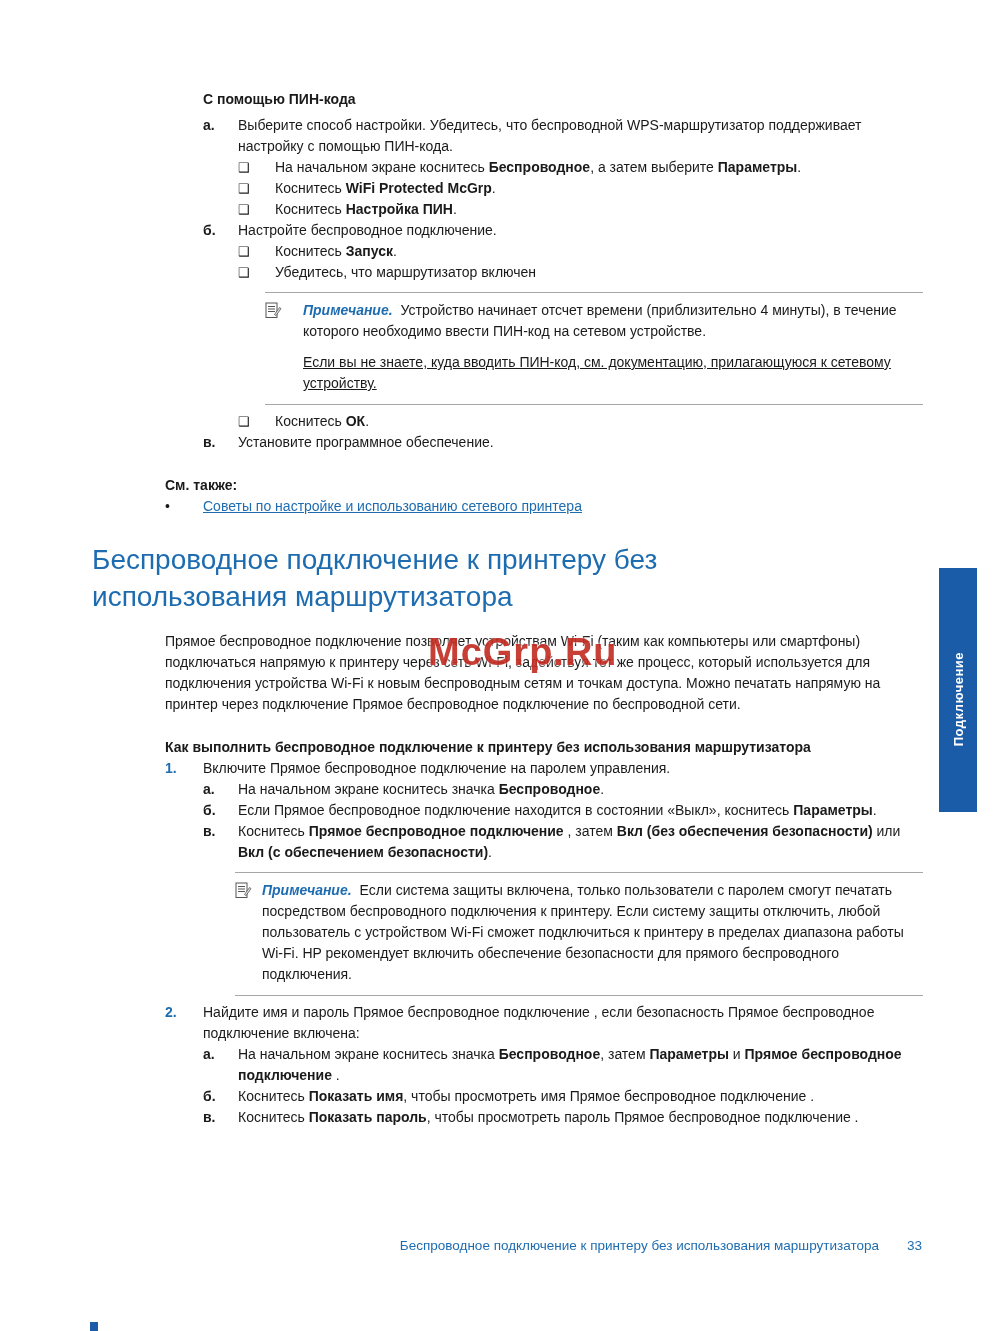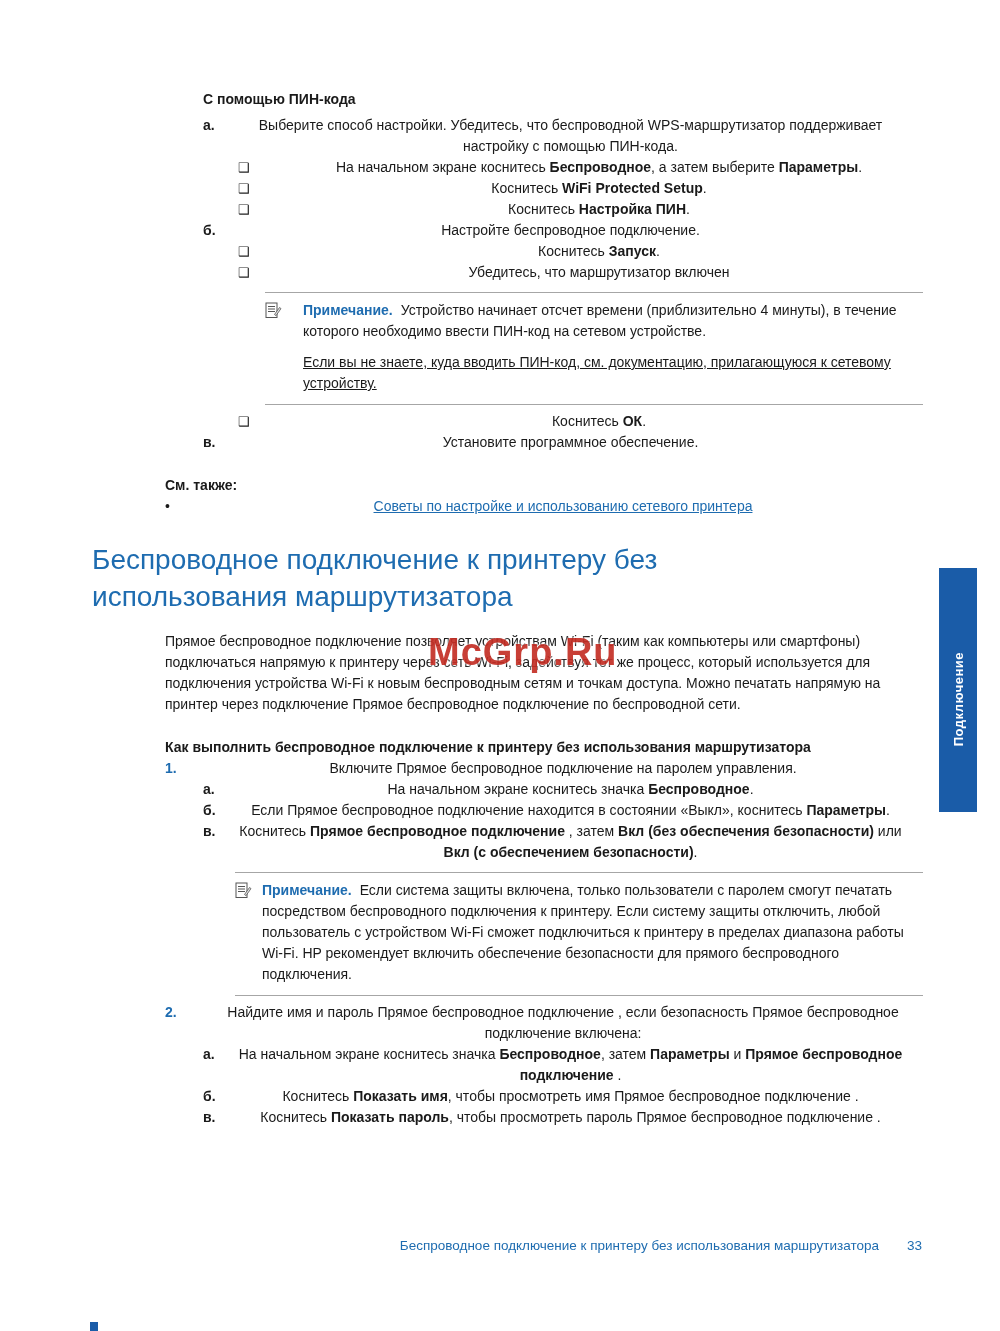--- a/index.html
+++ b/index.html
@@ -15,40 +15,40 @@
   .ml92 { margin-left:92px; width:720px; }
   .ml165 { margin-left:165px; width:758px; }
   .ml203 { margin-left:203px; width:700px; }
   .ml238 { margin-left:238px; width:685px; }
   .row { display:flex; align-items:flex-start; }
   .mk { flex:0 0 35px; }
   .mk-b { font-weight:bold; }
   .mk-num { flex:0 0 38px; color:var(--accent,#1e6cb0); font-weight:bold; }
   .mk-bullet { flex:0 0 38px; }
   .chk { flex:0 0 37px; font-size:13px; color:#222; }
-  .tx { flex:1 1 auto;text-align:center; }
+  .tx { flex:1 1 auto; }
   .mt5 { margin-top:5px; }
   .mt22 { margin-top:22px; }
   .link { color:var(--accent,#1e6cb0); text-decoration:underline; cursor:pointer; }
   .main-heading {
     margin-top:24px; color:var(--accent,#1e6cb0);
     font-size:28px; line-height:37px; font-weight:400;
   }
   .intro { margin-top:16px; }
   .howto { margin-top:22px; }
   
   .note { margin:9px 0 6px 0; }
   .note.n1 { margin-left:265px; width:658px; }
   .note.n2 { margin-left:235px; width:688px; }
   .note-rule { border-top:1px solid var(--rule,#a6a6a6); height:0; }
   .note-body { display:flex; padding:7px 0 10px 0; }
   .note.n1 .note-icon-col { flex:0 0 38px; padding-top:2px; }
   .note.n2 .note-icon-col { flex:0 0 27px; padding-top:2px; }
   .note-text { flex:1 1 auto; }
-  .note-label { color:var(--accent,#1e6cb0); font-weight:bold; margin-right:8px; }
+  .note-label { color:var(--accent,#1e6cb0); font-weight:bold; margin-right:8px;font-style:italic; }
   .note-p2 { margin-top:10px;text-decoration:underline; }
   
   .watermark {
     position:absolute; left:428px; top:642px;
     font-size:38px; font-weight:bold; color:var(--wm-red,#c42f26);
     opacity:0.92; letter-spacing:1px;
     text-shadow:0 0 3px rgba(255,255,255,0.85), 0 0 3px rgba(255,255,255,0.85);
     pointer-events:none;
   }
   .side-tab {
@@ -83,21 +83,21 @@
       <span class="mk mk-b">а.</span>
       <div class="tx"><span>Выберите способ настройки. Убедитесь, что беспроводной WPS-маршрутизатор поддерживает настройку с помощью ПИН-кода.</span></div>
     </div>
 
     <div class="row ml238">
       <span class="mk chk">❑</span>
       <div class="tx"><span>На начальном экране коснитесь </span><span class="b">Беспроводное</span><span>, а затем выберите </span><span class="b">Параметры</span><span>.</span></div>
     </div>
     <div class="row ml238">
       <span class="mk chk">❑</span>
-      <div class="tx"><span>Коснитесь </span><span class="b">WiFi Protected Setup</span><span>.</span></div>
+      <div class="tx"><span>Коснитесь </span><span class="b">WiFi Protected McGrp</span><span>.</span></div>
     </div>
     <div class="row ml238">
       <span class="mk chk">❑</span>
       <div class="tx"><span>Коснитесь </span><span class="b">Настройка ПИН</span><span>.</span></div>
     </div>
 
     <div class="row ml203">
       <span class="mk mk-b">б.</span>
       <div class="tx"><span>Настройте беспроводное подключение.</span></div>
     </div>

